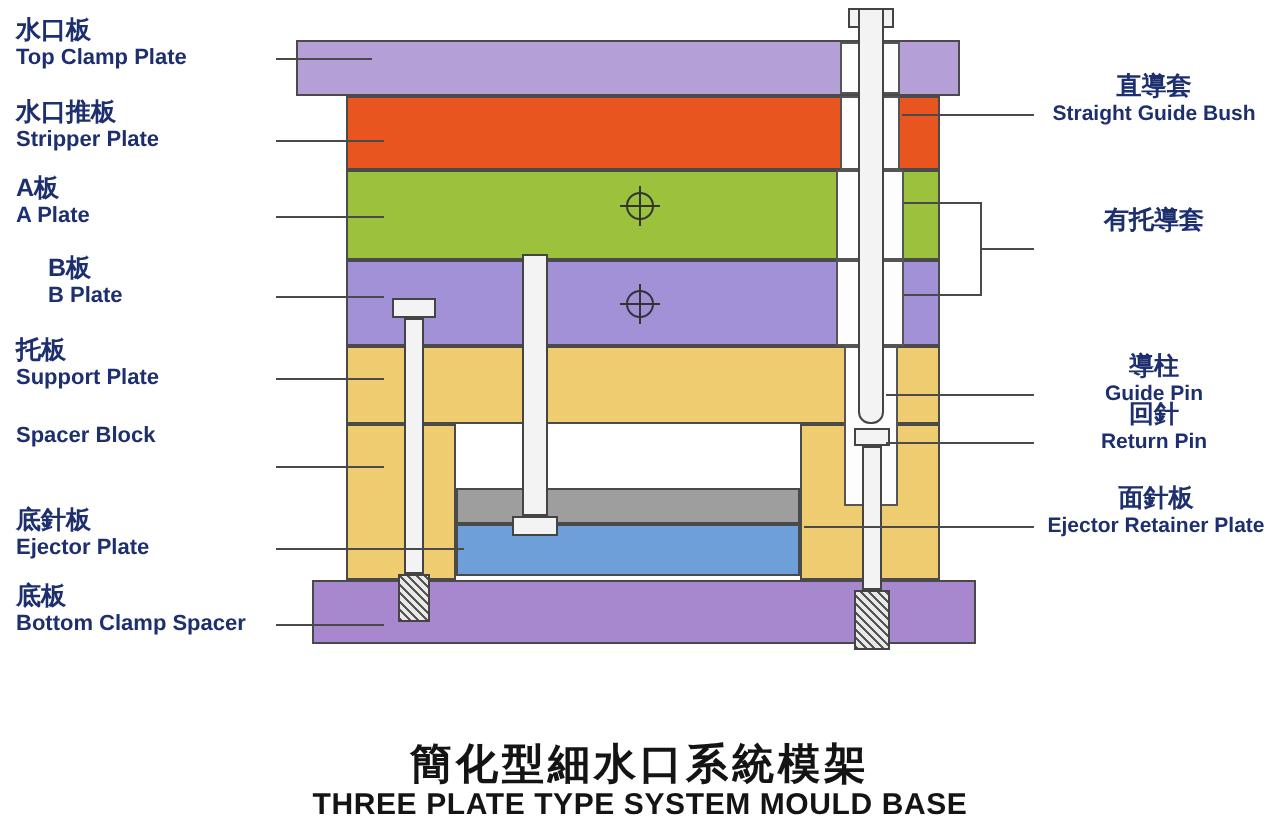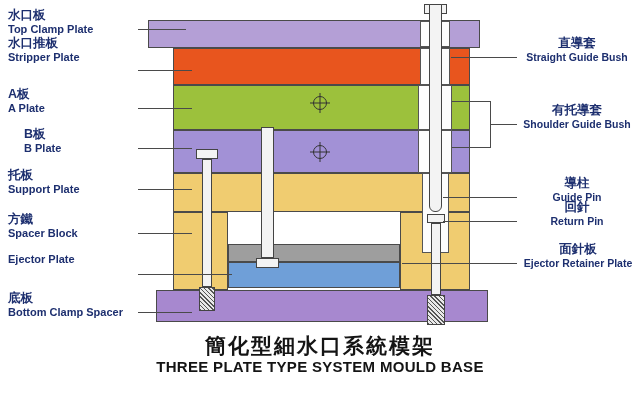--- a/index.html
+++ b/index.html
@@ -15,21 +15,21 @@
   .leader.v{width:1px;height:auto;}
   .label{position:absolute;color:#1d2f6f;line-height:1.18;}
   .lbl-l{}
   .lbl-r{text-align:center;}
   .label .zh{display:block;font-size:12.5px;font-weight:700;}
   .label .en{display:block;font-size:11px;font-weight:700;}
   .lbl-r .en{font-size:10.5px;white-space:nowrap;}
   .crosshair{position:absolute;width:14px;height:14px;border:1.5px solid #333;border-radius:50%;box-sizing:border-box;}
   .crosshair::before{content:"";position:absolute;left:50%;top:-4px;bottom:-4px;width:1px;background:#333;transform:translateX(-50%);}
   .crosshair::after{content:"";position:absolute;top:50%;left:-4px;right:-4px;height:1px;background:#333;transform:translateY(-50%);}
-  .title{position:absolute;left:0;width:100%;text-align:center;color:#141414;font-weight:700;}
+  .title{position:absolute;left:0;width:100%;text-align:center;color:#141414;font-weight:700;margin-top:36px;}
   .title-zh{top:332px;font-size:21px;letter-spacing:2px;}
   .title-en{top:358px;font-size:15px;letter-spacing:0.3px;}
   
   .c-topclamp{background:#b49fd6;} .c-stripper{background:#e8551e;}
   .c-aplate{background:#9cc13c;}  .c-bplate{background:#a291d6;}
   .c-support{background:#f0cc70;} .c-spacer{background:#f0cc70;}
   .c-retainer{background:#9e9e9e;} .c-ejector{background:#6f9fd8;}
   .c-bottom{background:#a788cf;}
 </style>
 </head>
@@ -86,55 +86,54 @@
   <div class="leader v" style="left:490px;top:101px;height:47px"></div>
   <div class="leader" style="top:124px;left:490px;width:27px"></div>
   <div class="leader" style="top:197px;left:443px;width:74px"></div>
   <div class="leader" style="top:221px;left:443px;width:74px"></div>
   <div class="leader" style="top:263px;left:402px;width:115px"></div>
 
   <div class="label lbl-l" style="left:8px;top:8px;width:126px">
     <span class="zh">水口板</span>
     <span class="en">Top Clamp Plate</span>
   </div>
-  <div class="label lbl-l" style="left:8px;top:36px;width:126px">
+  <div class="label lbl-l" style="left:8px;top:49px;width:126px">
     <span class="zh">水口推板</span>
     <span class="en">Stripper Plate</span>
   </div>
   <div class="label lbl-l" style="left:8px;top:87px;width:126px">
     <span class="zh">A板</span>
     <span class="en">A Plate</span>
   </div>
   <div class="label lbl-l" style="left:24px;top:127px;width:126px">
     <span class="zh">B板</span>
     <span class="en">B Plate</span>
   </div>
   <div class="label lbl-l" style="left:8px;top:168px;width:126px">
     <span class="zh">托板</span>
     <span class="en">Support Plate</span>
   </div>
   <div class="label lbl-l" style="left:8px;top:212px;width:126px">
-    <span class="zh">方鐵</span>
     <span class="en">Spacer Block</span>
   </div>
   <div class="label lbl-l" style="left:8px;top:253px;width:126px">
+    <span class="zh">底針板</span>
     <span class="en">Ejector Plate</span>
   </div>
   <div class="label lbl-l" style="left:8px;top:291px;width:126px">
     <span class="zh">底板</span>
     <span class="en">Bottom Clamp Spacer</span>
   </div>
 
   <div class="label lbl-r" style="left:517px;top:36px;width:120px">
     <span class="zh">直導套</span>
     <span class="en">Straight Guide Bush</span>
   </div>
   <div class="label lbl-r" style="left:517px;top:103px;width:120px">
     <span class="zh">有托導套</span>
-    <span class="en">Shoulder Guide Bush</span>
   </div>
   <div class="label lbl-r" style="left:517px;top:176px;width:120px">
     <span class="zh">導柱</span>
     <span class="en">Guide Pin</span>
   </div>
   <div class="label lbl-r" style="left:517px;top:200px;width:120px">
     <span class="zh">回針</span>
     <span class="en">Return Pin</span>
   </div>
   <div class="label lbl-r" style="left:517px;top:242px;width:122px">

